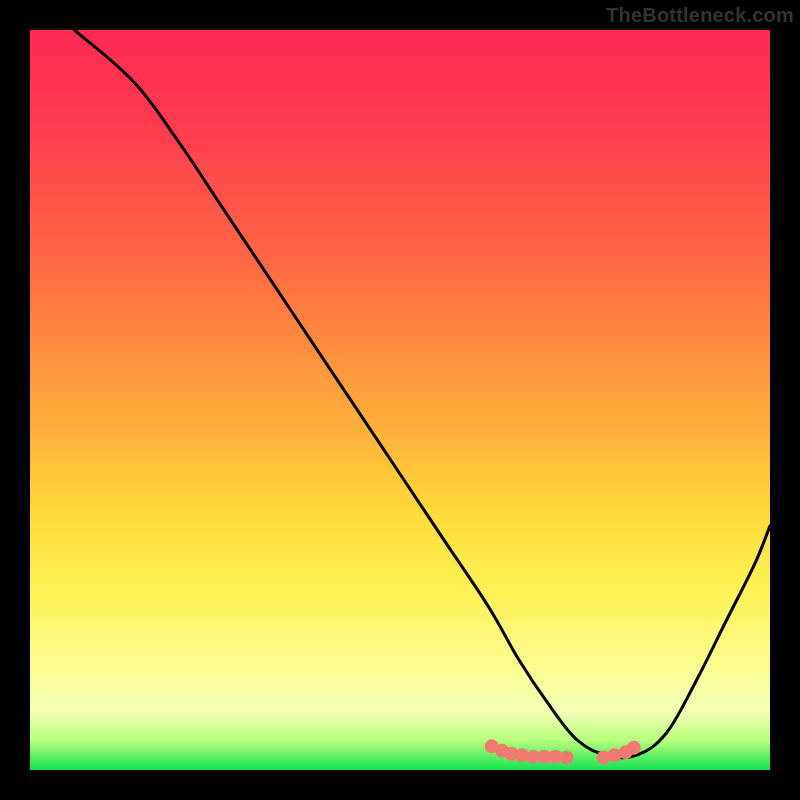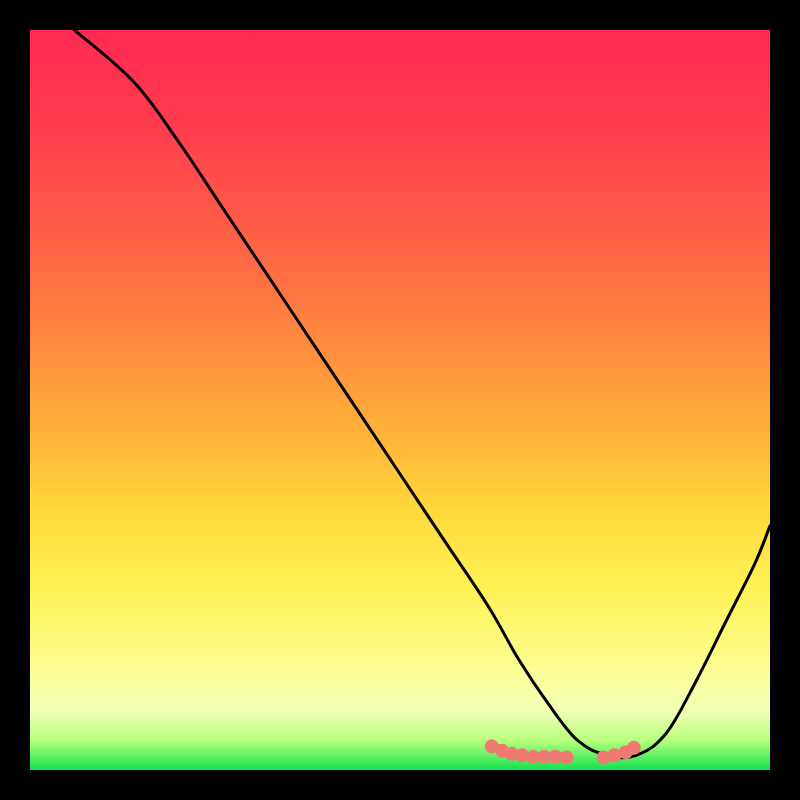--- a/index.html
+++ b/index.html
@@ -60,20 +60,21 @@
     left: 0;
     top: 0;
     width: 100%;
     height: 100%;
   }
 </style>
 </head>
 <body>
 
 <div class="wrap">
+  <div class="watermark">TheBottleneck.com</div>
 
   <div class="plot">
     <div class="gradient"></div>
     <svg class="curve" viewBox="0 0 740 740" preserveAspectRatio="none">
       <path fill="none" stroke="#000" stroke-width="3" stroke-linecap="round" stroke-linejoin="round" d="M 44.4 0 C 55.056 9.323999999999991, 84.95200000000001 31.819999999999954, 103.60000000000001 51.799999999999955 C 122.248 71.77999999999996, 132.016 88.356, 148 111 C 163.984 133.644, 176.416 153.62400000000002, 192.4 177.60000000000002 C 208.38400000000001 201.57600000000002, 220.816 220.224, 236.8 244.2 C 252.78400000000002 268.176, 265.216 286.824, 281.2 310.8 C 297.18399999999997 334.776, 309.61600000000004 353.42400000000004, 325.6 377.40000000000003 C 341.584 401.37600000000003, 354.016 420.024, 370 444 C 385.984 467.976, 398.41600000000005 486.624, 414.40000000000003 510.6 C 430.384 534.576, 445.48 555.888, 458.8 577.2 C 472.12 598.5120000000001, 477.744 611.684, 488.40000000000003 629 C 499.05600000000004 646.316, 507.344 658.7479999999999, 518 673.4 C 528.656 688.052, 536.944 701.076, 547.6 710.4 C 558.2560000000001 719.7239999999999, 566.5440000000001 722.5360000000001, 577.2 725.2 C 587.856 727.864, 596.144 729.196, 606.8 725.2 C 617.4559999999999 721.2040000000001, 625.7439999999999 716.32, 636.4 703 C 647.056 689.68, 655.344 671.1800000000001, 666 651.2 C 676.656 631.22, 684.944 613.312, 695.5999999999999 592 C 706.2559999999999 570.688, 717.208 550.116, 725.1999999999999 532.8 C 733.1919999999999 515.4839999999999, 737.336 502.46, 740 495.79999999999995"></path>
       <g>
           <circle cx="461.76" cy="716.32" r="7" fill="#ef7a72"></circle>
           <circle cx="472.12" cy="720.76" r="7" fill="#ef7a72"></circle>
           <circle cx="481.73999999999995" cy="723.72" r="7" fill="#ef7a72"></circle>
           <circle cx="492.1" cy="725.2" r="7" fill="#ef7a72"></circle>

